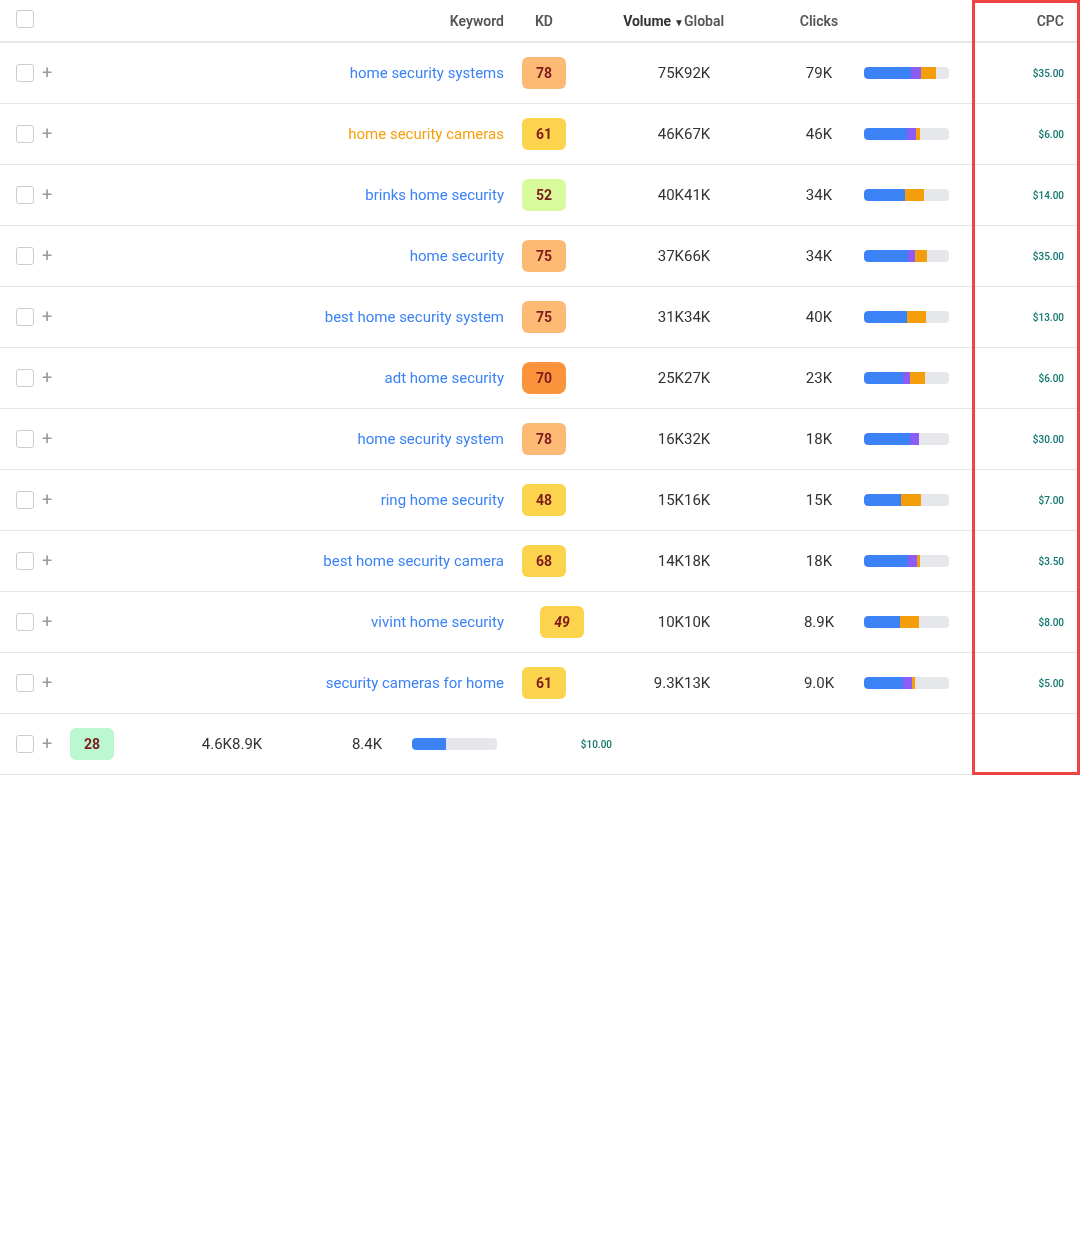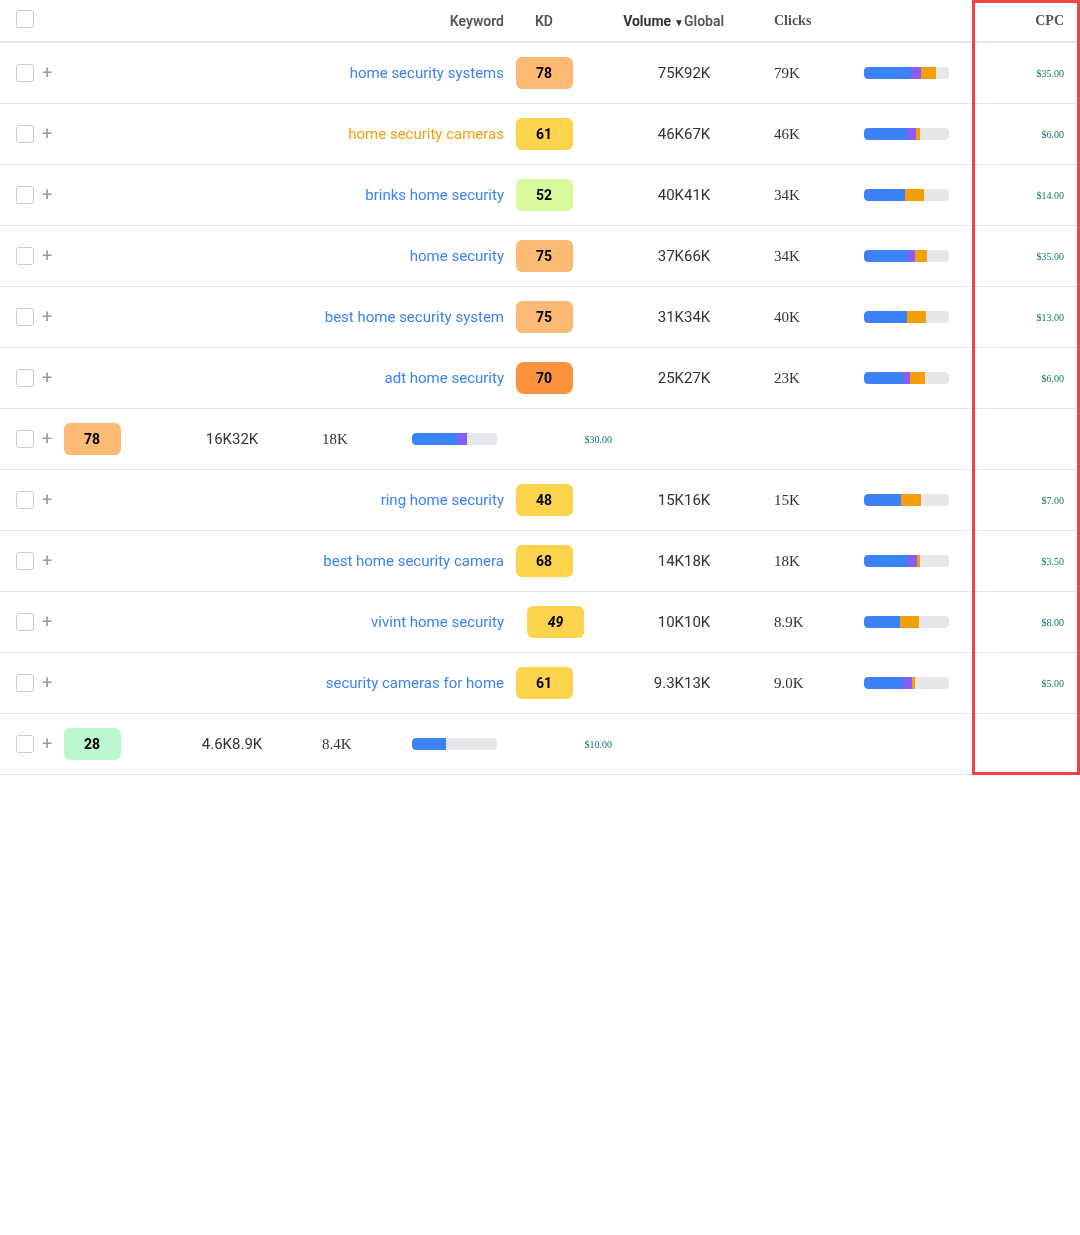--- a/index.html
+++ b/index.html
@@ -22,23 +22,23 @@
       background: #fff;
       color: #555;
       font-weight: 600;
       font-size: 14px;
     }
     .col-check { width: 36px; flex-shrink: 0; }
     .col-keyword { flex: 1; min-width: 200px; text-align: right; }
     .col-kd { width: 80px; text-align: center; flex-shrink: 0; }
     .col-volume { width: 100px; text-align: right; flex-shrink: 0; }
     .col-global { width: 90px; text-align: left; flex-shrink: 0; }
-    .col-clicks { width: 90px; text-align: left; flex-shrink: 0; font-family: Liberation Serif, serif; }
+    .col-clicks { width: 90px; text-align: center; flex-shrink: 0; }
     .col-bar { width: 100px; flex-shrink: 0; }
-    .col-cpc { width: 100px; text-align: right; flex-shrink: 0; font-family: Liberation Serif, serif; }
+    .col-cpc { width: 100px; text-align: right; flex-shrink: 0; }
 
     .table-row {
       display: flex;
       align-items: center;
       padding: 14px 16px;
       border-bottom: 1px solid #e5e7eb;
       background: #fff;
     }
 
     .checkbox {
@@ -64,26 +64,26 @@
       text-decoration: none;
       font-size: 15px;
       line-height: 1.4;
     }
     .keyword-link.orange { color: #f59e0b; }
 
     .kd-badge {
       display: inline-flex;
       align-items: center;
       justify-content: center;
-      width: 57px;
+      width: 44px;
       height: 32px;
       border-radius: 6px;
       font-weight: 700;
       font-size: 14px;
-      color: #000000;
+      color: #7f1d1d;
     }
 
     .bar-container {
       display: flex;
       align-items: center;
       height: 12px;
       background: #e5e7eb;
       border-radius: 4px;
       overflow: hidden;
       width: 85px;
@@ -290,20 +290,23 @@
         <div class="bar-yellow" style="width:15px;"></div>
       </div>
     </div>
     <div class="col-cpc cpc-col">$6.00</div>
   </div>
       <div class="table-row">
     <div class="col-check" style="display:flex;align-items:center;">
       <span class="checkbox"></span>
       <span class="plus-btn">+</span>
     </div>
+    <div class="col-keyword">
+      <a class="keyword-link" href="#">home security system</a>
+    </div>
     <div class="col-kd" style="display:flex;justify-content:center;">
       <span class="kd-badge" style="background:#fdba74;">78</span>
     </div>
     <div class="col-volume">16K</div>
     <div class="col-global">32K</div>
     <div class="col-clicks">18K</div>
     <div class="col-bar">
       <div class="bar-container">
         <div class="bar-blue" style="width:46px;"></div>
         <div class="bar-purple" style="width:9px;"></div>

